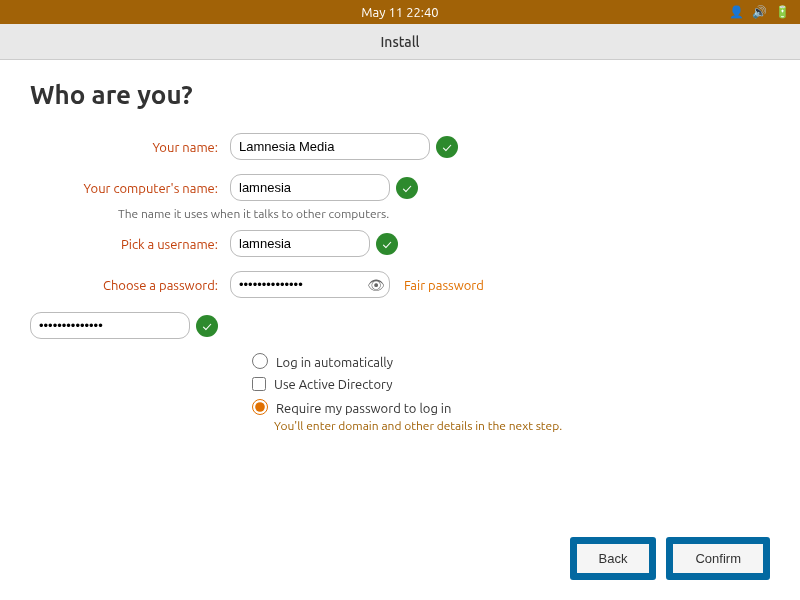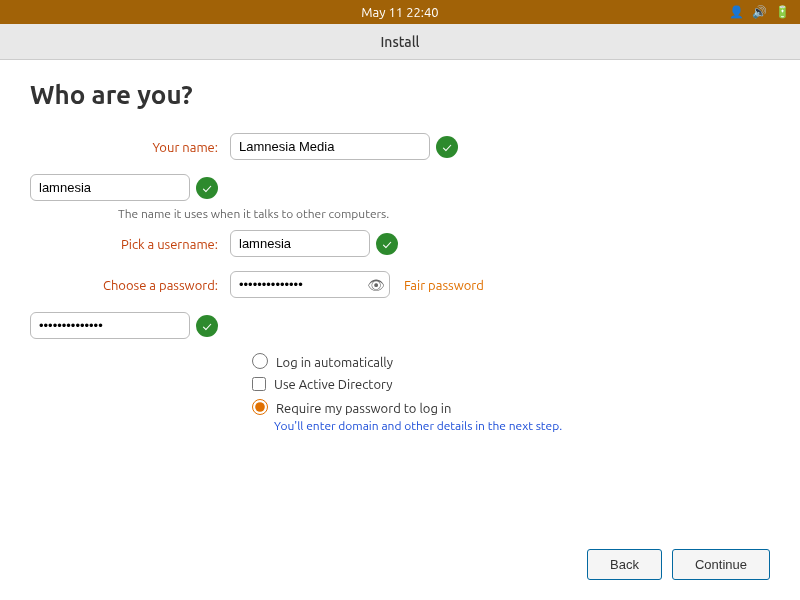--- a/index.html
+++ b/index.html
@@ -80,21 +80,21 @@
       flex-shrink: 0;
     }
     .form-input-wrap {
       display: flex;
       align-items: center;
       gap: 6px;
     }
 
     input[type="text"], input[type="password"] {
       border: 1px solid #bbb;
-      border-radius: 6px;
+      border-radius: 11px;
       padding: 5px 8px;
       font-size: 13px;
       outline: none;
       background: white;
     }
 
     .input-name { width: 180px; }
     .input-computer { width: 160px; }
     .input-username { width: 140px; }
     .input-password { width: 160px; }
@@ -173,38 +173,38 @@
       accent-color: #e07000;
     }
     input[type="checkbox"] {
       width: 14px;
       height: 14px;
       cursor: pointer;
     }
 
     .ad-hint {
       font-size: 12px;
-      color: #1d4ed8;
+      color: #a16207;
       margin-left: 22px;
       margin-top: -4px;
       margin-bottom: 20px;
     }
 
     
     .bottom-bar {
       position: absolute;
       bottom: 20px;
       right: 30px;
       display: flex;
       gap: 10px;
     }
     .btn {
       padding: 7px 22px;
       border-radius: 3px;
-      border: 1px solid #0369a1;
+      border: 7px solid #0369a1;
       background: #f5f5f5;
       font-size: 13px;
       cursor: pointer;
       color: #333;
     }
     .btn-continue {
       background: #f5f5f5;
     }
   </style>
 </head>
@@ -228,20 +228,21 @@
 
   <div class="form-row">
     <label class="form-label">Your name:</label>
     <div class="form-input-wrap">
       <input type="text" class="input-name" value="Lamnesia Media" style="width: 200px;">
       <div class="check-icon">✓</div>
     </div>
   </div>
 
   <div class="form-row">
+    <label class="form-label">Your computer's name:</label>
     <div class="form-input-wrap">
       <input type="text" class="input-computer" value="lamnesia" style="">
       <div class="check-icon">✓</div>
     </div>
   </div>
   <div class="hint-text">The name it uses when it talks to other computers.</div>
 
   <div class="form-row">
     <label class="form-label">Pick a username:</label>
     <div class="form-input-wrap">
@@ -282,15 +283,15 @@
 
     <div class="option-row">
       <input type="radio" name="login-option" id="req-pass" checked="" style="">
       <label for="req-pass" class="option-label">Require my password to log in</label>
     </div>
     <div class="ad-hint">You'll enter domain and other details in the next step.</div>
   </div>
 
   <div class="bottom-bar">
     <button class="btn">Back</button>
-    <button class="btn btn-continue">Continue</button>
+    <button class="btn btn-continue">Confirm</button>
   </div>
 </div>
 
 </body></html>

